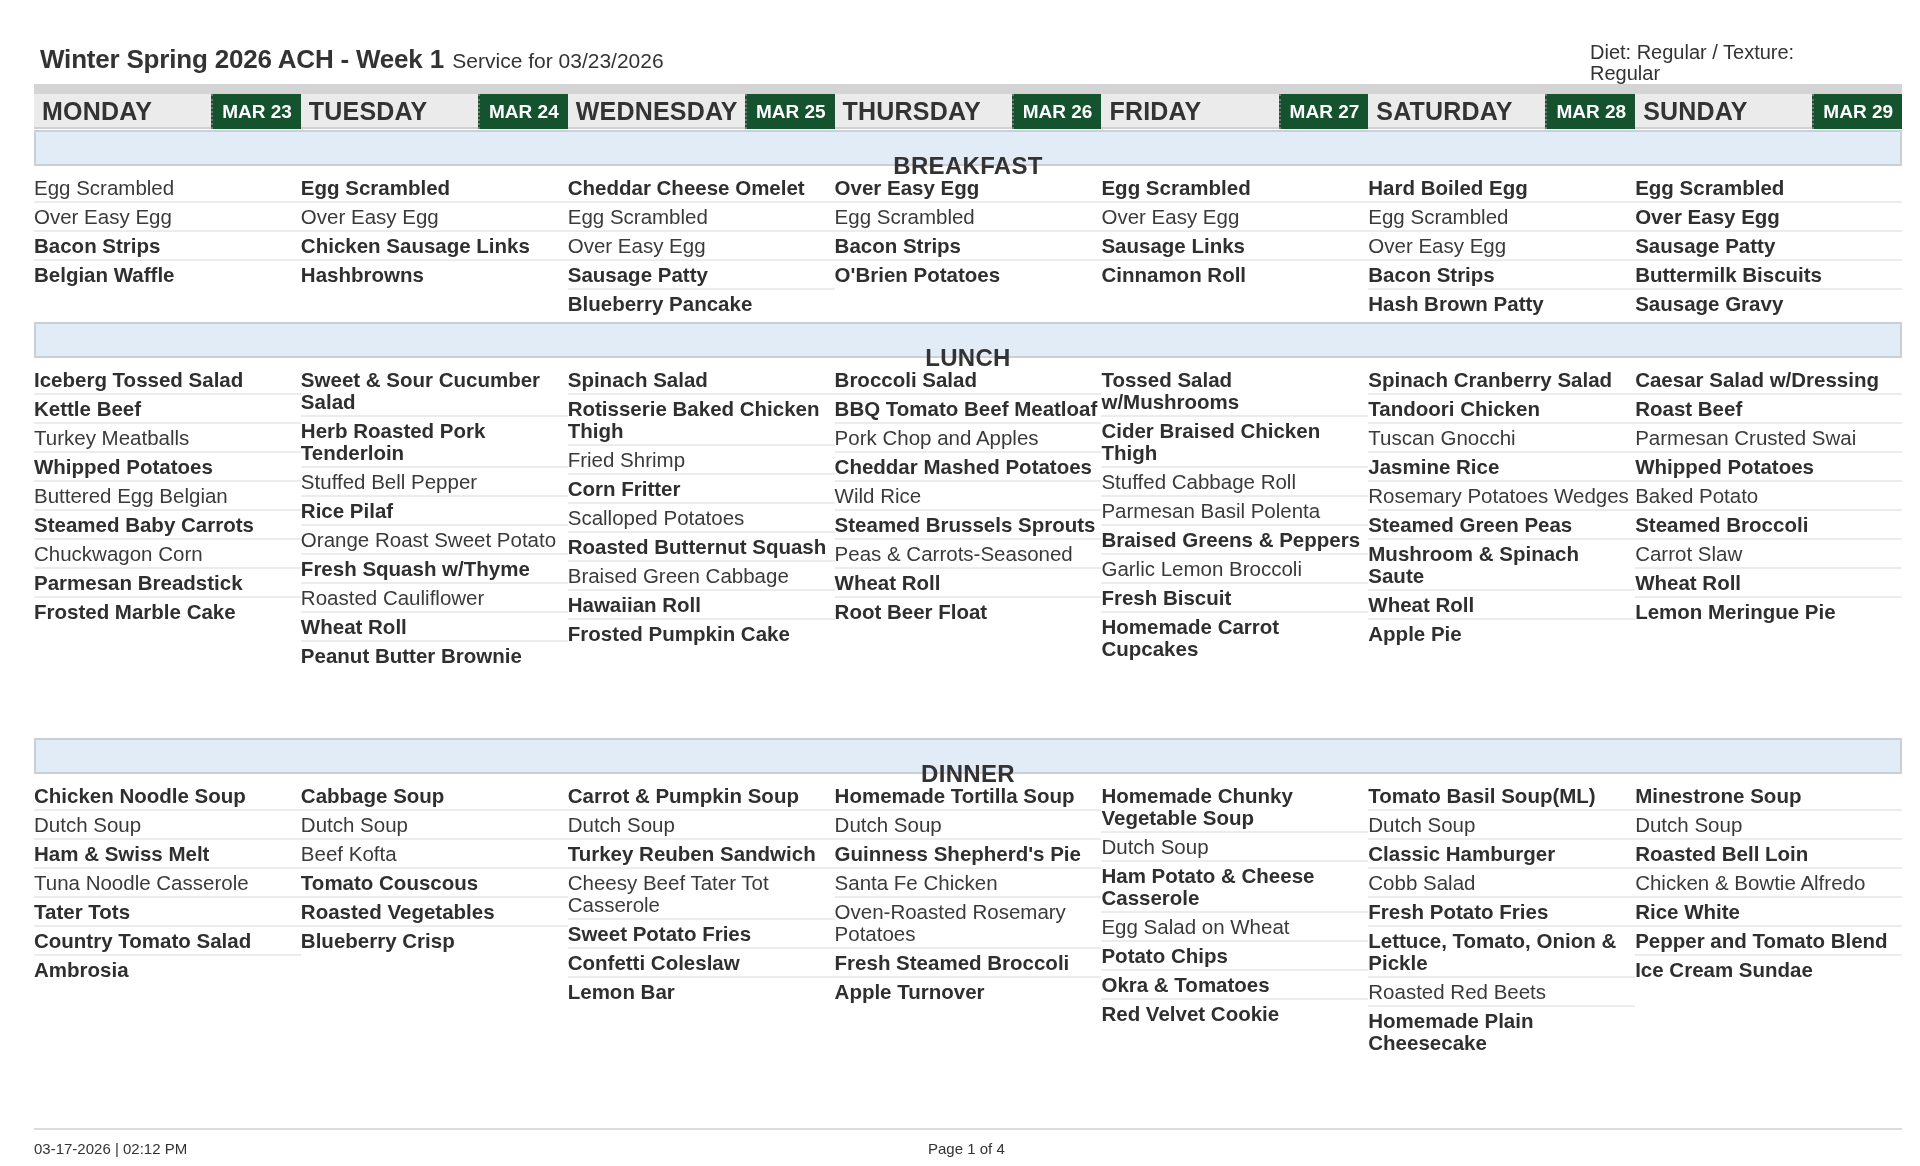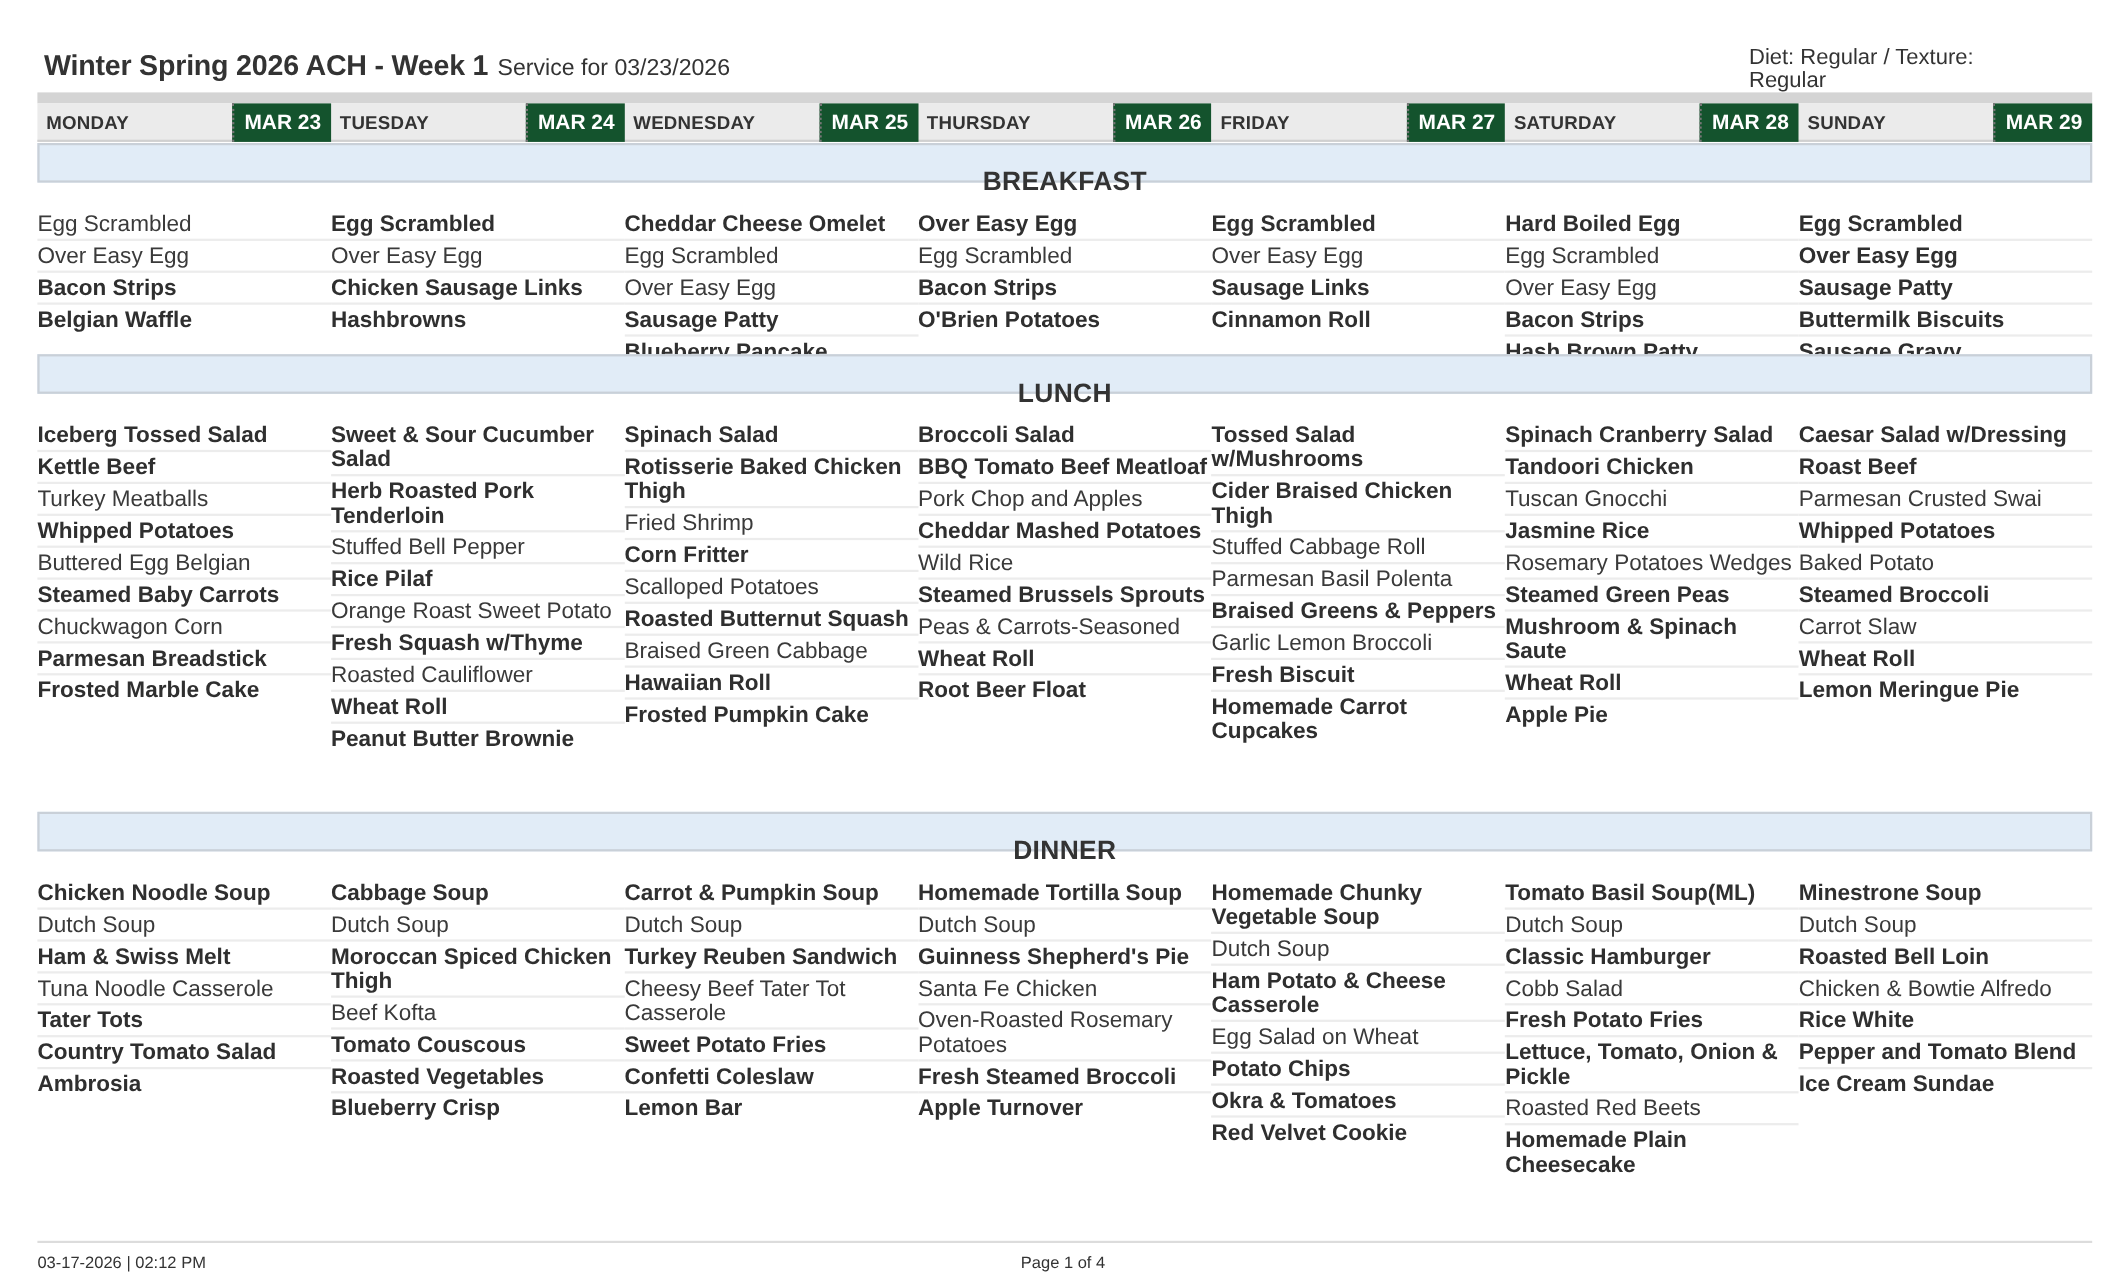--- a/index.html
+++ b/index.html
@@ -9,27 +9,27 @@
   .title-row { position: absolute; left: 40px; top: 44px; white-space: nowrap; }
   .title-main { font-size: 26px; font-weight: bold; color: #333; letter-spacing: -0.2px; }
   .title-sub { font-size: 21px; color: #333; margin-left: 4px; }
 
   .diet { position: absolute; left: 1590px; top: 42px; width: 260px; font-size: 20px; line-height: 21px; color: #333; }
 
   .table { position: absolute; left: 34px; top: 84px; width: 1868px; }
   .top-stripe { height: 10px; background: #d4d4d4; }
   .day-header { display: flex; height: 35px; background: #ebebeb; border-bottom: 2px solid #d0d0d0; }
   .day-cell { flex: 1 1 0; display: flex; align-items: center; justify-content: space-between; height: 35px; }
-  .day-name { font-size: 17px; font-weight: bold; color: #333; padding-left: 8px; letter-spacing: 0.2px; }
+  .day-name { font-size: 25px; font-weight: bold; color: #333; padding-left: 8px; letter-spacing: 0.2px; }
   .day-date { background: #14532d; color: #ffffff; font-size: 19px; font-weight: bold; height: 35px; padding: 0 9px; display: flex; align-items: center; border-left: 2px dotted #777; }
 
   .meal-band { height: 36px; background: #e1ecf7; border: 2px solid #c9d0d8; display: flex; align-items: center; justify-content: center; }
   .meal-title { font-size: 24px; font-weight: bold; color: #333; letter-spacing: 0.3px; margin-top: 36px; }
 
-  .meal-grid { display: flex; padding-top: 24px; }
+  .meal-grid { display: flex; padding-top: 8px; }
   .day-col { flex: 1 1 0; min-width: 0; }
   .menu-item { font-size: 20.5px; line-height: 22px; padding: 3px 0 2px 0; border-bottom: 2px solid #ececec; color: #2e2e2e; }
   .menu-item.bold { font-weight: bold; color: #2f2f2f; }
   .menu-item.light { font-weight: normal; color: #3a3a3a; }
   .day-col .menu-item:last-child { border-bottom: none; }
 
   .section { position: absolute; left: 34px; width: 1868px; }
 
   .footer-line { position: absolute; left: 34px; top: 1128px; width: 1868px; height: 2px; background: #dcdcdc; }
   .footer-left { position: absolute; left: 34px; top: 1140px; font-size: 15px; color: #333; }
@@ -226,21 +226,20 @@
         <div class="menu-item light">Dutch Soup</div>
         <div class="menu-item bold">Ham &amp; Swiss Melt</div>
         <div class="menu-item light">Tuna Noodle Casserole</div>
         <div class="menu-item bold">Tater Tots</div>
         <div class="menu-item bold">Country Tomato Salad</div>
         <div class="menu-item bold">Ambrosia</div>
       </div>
       <div class="day-col">
         <div class="menu-item bold">Cabbage Soup</div>
         <div class="menu-item light">Dutch Soup</div>
-        <div class="menu-item bold">Moroccan Spiced Chicken Thigh</div>
         <div class="menu-item light">Beef Kofta</div>
         <div class="menu-item bold">Tomato Couscous</div>
         <div class="menu-item bold">Roasted Vegetables</div>
         <div class="menu-item bold">Blueberry Crisp</div>
       </div>
       <div class="day-col">
         <div class="menu-item bold">Carrot &amp; Pumpkin Soup</div>
         <div class="menu-item light">Dutch Soup</div>
         <div class="menu-item bold">Turkey Reuben Sandwich</div>
         <div class="menu-item light">Cheesy Beef Tater Tot Casserole</div>

